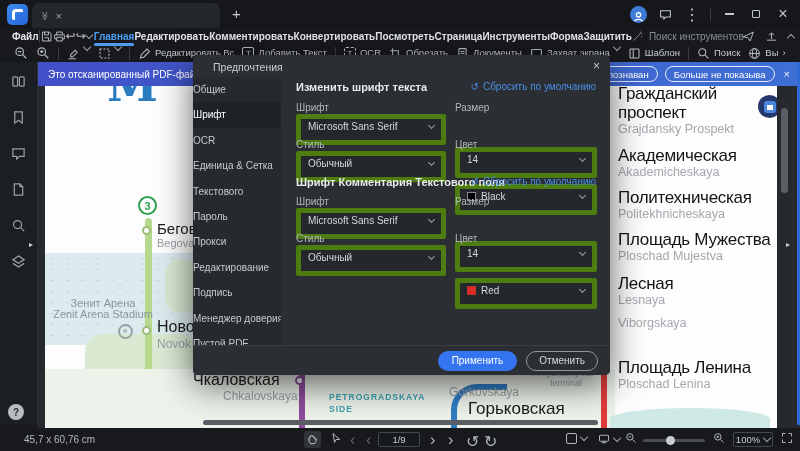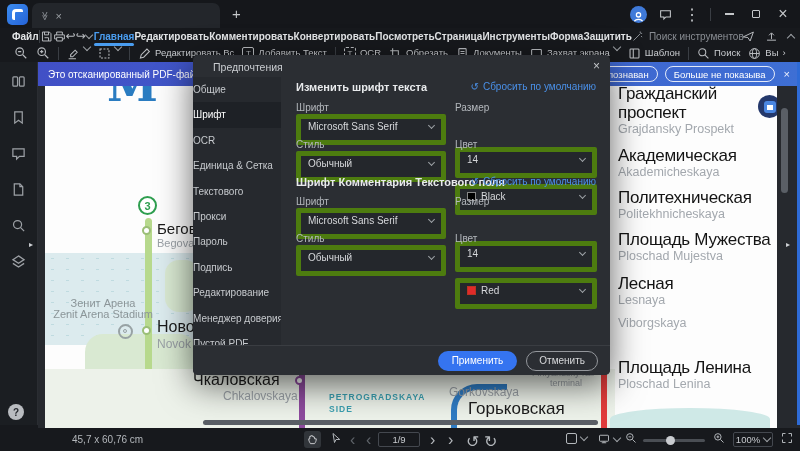--- a/index.html
+++ b/index.html
@@ -127,21 +127,21 @@
   .swatch { display:inline-block; width:9px; height:9px; margin:3px 5px 0 0; vertical-align:top; }
   .sw-black { background:#000; border:1px solid #888; }
   .sw-red { background:#e02a2a; border:1px solid #b32; }
   #dlg-footer { position:absolute; left:0; bottom:0; width:417px; height:30px; border-top:1px solid #3a3d42;
     display:flex; align-items:center; justify-content:flex-end; gap:9px; padding-right:12px; background:#2b2e33; }
   #btn-apply { background:#3574f0; color:#fff; border:none; border-radius:11px; height:20px; padding:0 14px; font-size:10px; }
   #btn-cancel { background:transparent; color:#d8d9db; border:1px solid #94979c; border-radius:11px; height:20px; padding:0 12px; font-size:10px; }
 
   
   #statusbar { left:0; top:428px; width:800px; height:23px; background:#17191d; display:flex; align-items:center; color:#b4b8bc; font-size:10px; }
-  #docsize { position:absolute; left:24px;margin-left:48px; }
+  #docsize { position:absolute; left:24px; }
   .sic { position:absolute; top:432px; color:#b4b8bc; }
   #hand-box { left:304px; top:431px; width:17px; height:17px; background:#31353a; border-radius:3px;
     display:flex; align-items:center; justify-content:center; }
   #pagebox { left:378px; top:431.5px; width:42px; height:15px; border:1px solid #44484f; border-radius:2px;
     color:#c9ccd0; text-align:center; line-height:14px; font-size:9.5px; }
   .gray { color:#5e6369; }
   #slider-track { left:643px; top:439px; width:62px; height:3px; background:#4a4e54; border-radius:2px; }
   #slider-thumb { left:666px; top:435.5px; width:9px; height:9px; background:#c9ccd0; border-radius:50%; }
   #zoombox { left:733px; top:431.5px; width:40px; height:15px; border:1px solid #44484f; border-radius:2px;
     display:flex; align-items:center; justify-content:center; gap:4px; color:#c9ccd0; font-size:9.5px; }
@@ -422,24 +422,24 @@
 
   <div id="dialog" class="abs">
     <span id="dlg-title">Предпочтения</span>
     <span id="dlg-x">×</span>
     <div id="dlg-nav">
       <div class="nav-it">Общие</div>
       <div class="nav-it active">Шрифт</div>
       <div class="nav-it">OCR</div>
       <div class="nav-it">Единица &amp; Сетка</div>
       <div class="nav-it">Текстового</div>
+      <div class="nav-it">Пароль</div>
       <div class="nav-it">Прокси</div>
-      <div class="nav-it">Пароль</div>
+      <div class="nav-it">Редактирование</div>
       <div class="nav-it">Подпись</div>
-      <div class="nav-it">Редактирование</div>
       <div class="nav-it">Менеджер доверия</div>
       <div class="nav-it">Пустой PDF</div>
       <div class="nav-it">Сочетание клавиш</div>
     </div>
     <div id="dlg-body">
       <span class="sec-h" style="left:15px;top:4px">Изменить шрифт текста</span>
       <span class="reset" style="top:4px">
         <span>↺</span>
         <span>Сбросить по умолчанию</span>
       </span>

